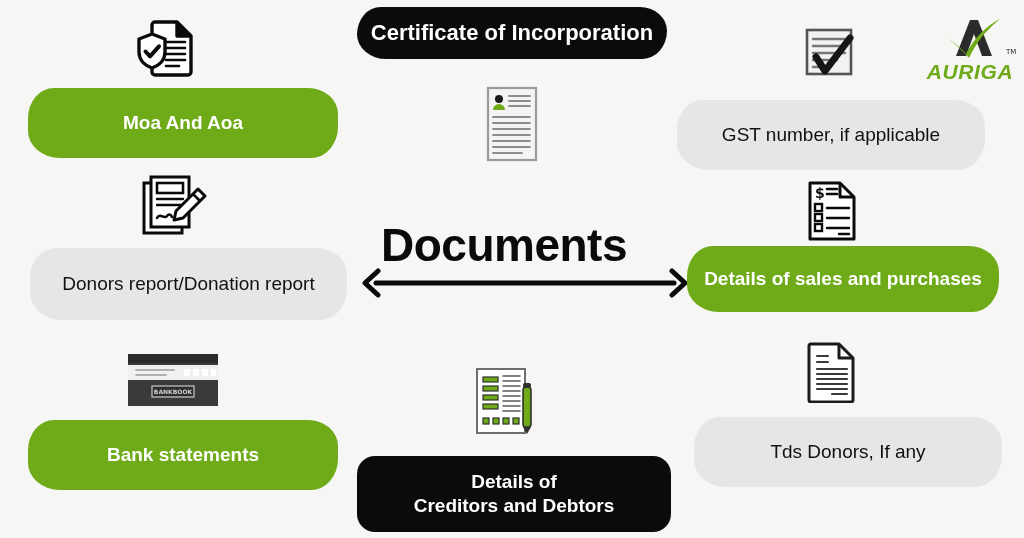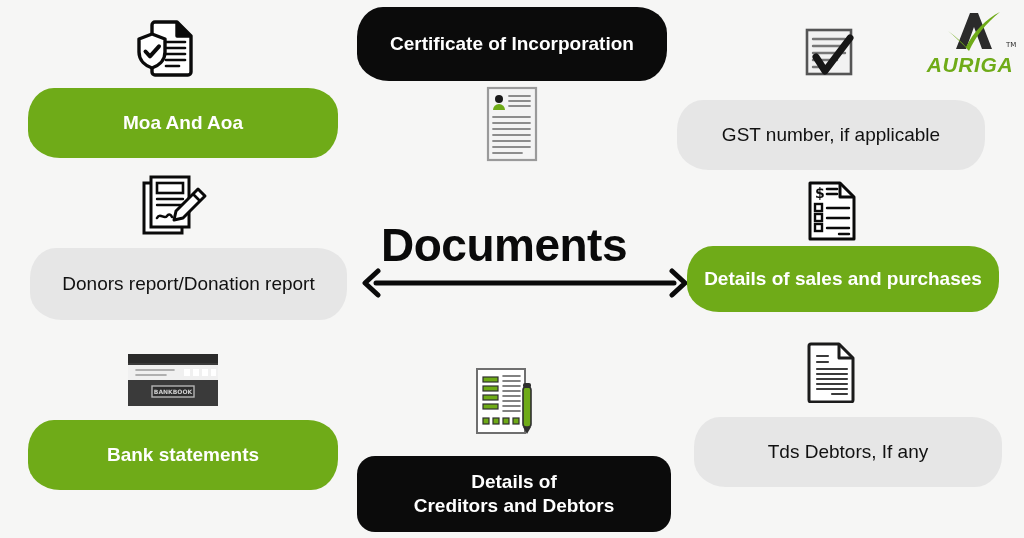--- a/index.html
+++ b/index.html
@@ -78,21 +78,21 @@
     left: 362px;
     top: 268px;
     width: 326px;
     height: 30px;
   }
 
   
   #logo {
     position: absolute;
     left: 918px;
-    top: 9px;
+    top: 16px;
     width: 104px;
     height: 70px;
   }
   #logo-word {
     position: absolute;
     left: 0;
     top: 44px;
     width: 104px;
     text-align: center;
     color: #6fab18;
@@ -120,21 +120,21 @@
       </g>
       <path d="M19 20 l13 5 v13 c0 9 -7 14 -13 16 c-6 -2 -13 -7 -13 -16 v-13 z" fill="#ffffff" stroke="#0a0a0a" stroke-width="3.4" stroke-linejoin="round"></path>
       <path d="M12.5 37.5 l4.5 4.8 l9 -10" fill="none" stroke="#0a0a0a" stroke-width="4" stroke-linecap="round" stroke-linejoin="round"></path>
     </svg>
   </div>
 
   <div class="pill green" style="left:28px; top:88px; width:310px; height:70px; font-size:19px;">
     <span class="pill-label">Moa And Aoa</span>
   </div>
 
-  <div class="pill dark" style="left:357px; top:7px; width:310px; height:74px; font-size:19px;">
+  <div class="pill dark" style="left:357px; top:7px; width:310px; height:52px; font-size:22px;">
     <span class="pill-label">Certificate of Incorporation</span>
   </div>
 
   <div class="icon" style="left:484px; top:85px; width:56px; height:78px;">
     <svg width="56" height="78" viewBox="0 0 56 78">
       <rect x="4" y="3" width="48" height="72" fill="#f4f4f4" stroke="#9a9a9a" stroke-width="2.2"></rect>
       <circle cx="15" cy="14" r="4" fill="#1a1a1a"></circle>
       <path d="M9 25 a6 6 0 0 1 12 0 z" fill="#6fab18"></path>
       <g stroke="#8d8d8d" stroke-width="1.8" stroke-linecap="round">
         <line x1="25" y1="11" x2="46" y2="11"></line>
@@ -298,21 +298,21 @@
         <line x1="11" y1="33" x2="41" y2="33"></line>
         <line x1="11" y1="38" x2="41" y2="38"></line>
         <line x1="11" y1="43" x2="41" y2="43"></line>
         <line x1="11" y1="48" x2="41" y2="48"></line>
         <line x1="26" y1="53" x2="41" y2="53"></line>
       </g>
     </svg>
   </div>
 
   <div class="pill grey" style="left:694px; top:417px; width:308px; height:70px; font-size:19px;">
-    <span class="pill-label">Tds Debtors, If any</span>
+    <span class="pill-label">Tds Donors, If any</span>
   </div>
 
   <div id="logo">
     <svg width="104" height="44" viewBox="0 0 104 44">
       <path d="M38 40 L52 4 L60 4 L74 40 L64 40 L56 18 L48 40 Z" fill="#2b2b2b"></path>
       <path d="M30 22 C38 28 44 33 48 38 C56 22 68 10 82 3 C68 14 58 27 51 42 C44 34 36 27 30 22 Z" fill="#6fab18"></path>
       <text x="88" y="38" font-family="DejaVu Sans, sans-serif" font-size="7" fill="#2b2b2b">TM</text>
     </svg>
     <div id="logo-word">AURIGA</div>
   </div>

